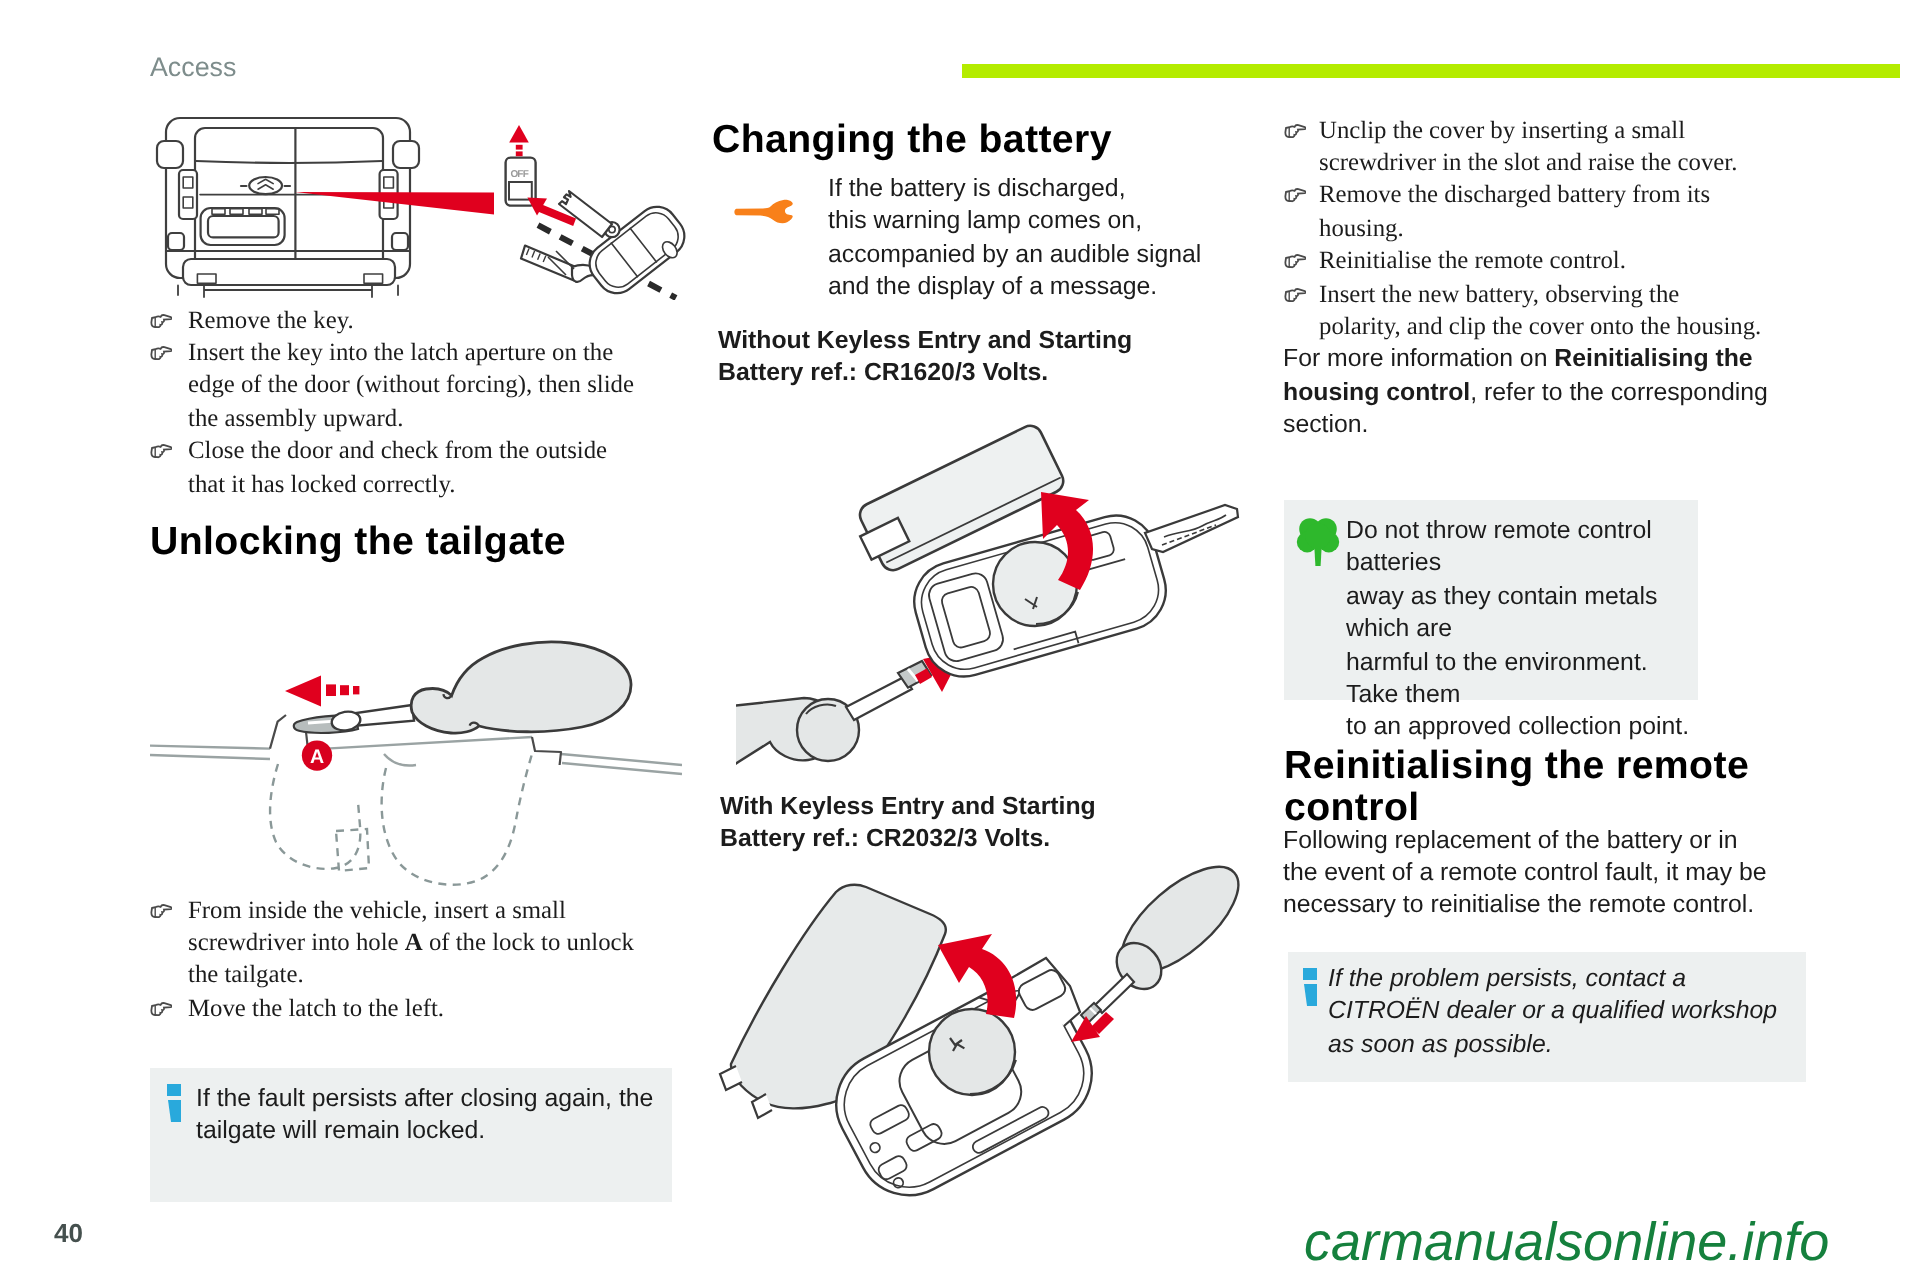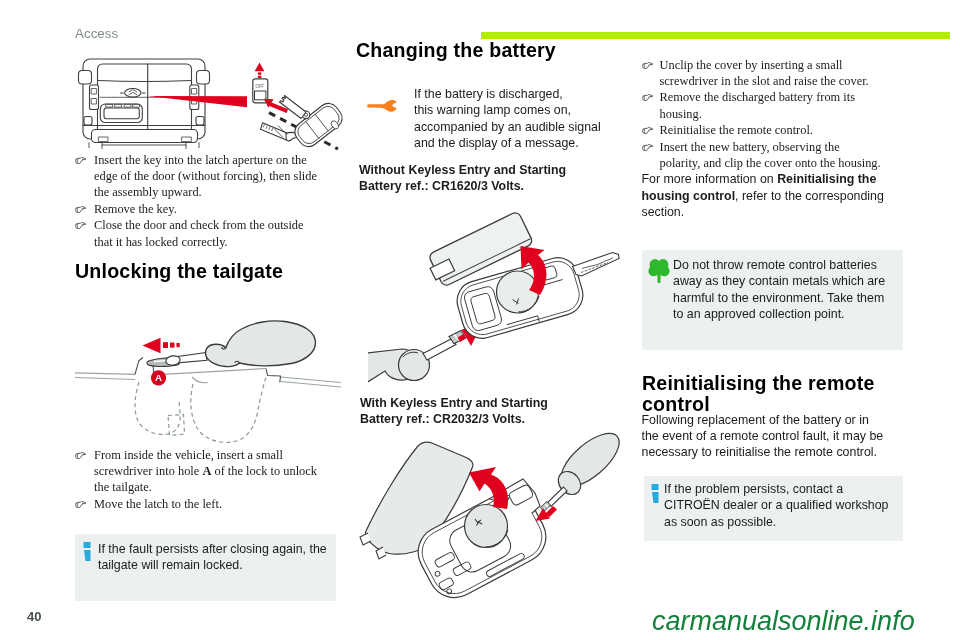--- a/index.html
+++ b/index.html
@@ -85,27 +85,27 @@
 </g>
 </svg>
 
 <div class="abs body" style="left:75px;top:151.5px;width:275px;">
 <ul class="hand">
   <li><span class="hd">
           <svg width="11" height="8.5" viewBox="0 0 11 8.5">
             <path fill="#fff" stroke="#4a4a4a" stroke-width="0.9" d="M1,3 L2.7,2.6 C3.5,2.2 4.5,2.1 5.3,2.4 C5.7,1.6 6.5,1.4 7.2,1.6 L10.4,2.6 C11,2.75 11,3.45 10.4,3.55 L7,3.8 C7.2,4.6 6.7,5.2 6.1,5.1 C6.3,5.9 5.8,6.5 5.2,6.4 C5.3,7.2 4.6,7.7 3.8,7.6 L2.5,7.5 C1.3,7.4 0.6,6.4 0.7,5 Z"></path>
             <path fill="none" stroke="#4a4a4a" stroke-width="0.7" d="M2.6,2.7 L2.6,7.4"></path>
           </svg>
+        </span>Remove the key.</li>
+  <li><span class="hd">
+          <svg width="11" height="8.5" viewBox="0 0 11 8.5">
+            <path fill="#fff" stroke="#4a4a4a" stroke-width="0.9" d="M1,3 L2.7,2.6 C3.5,2.2 4.5,2.1 5.3,2.4 C5.7,1.6 6.5,1.4 7.2,1.6 L10.4,2.6 C11,2.75 11,3.45 10.4,3.55 L7,3.8 C7.2,4.6 6.7,5.2 6.1,5.1 C6.3,5.9 5.8,6.5 5.2,6.4 C5.3,7.2 4.6,7.7 3.8,7.6 L2.5,7.5 C1.3,7.4 0.6,6.4 0.7,5 Z"></path>
+            <path fill="none" stroke="#4a4a4a" stroke-width="0.7" d="M2.6,2.7 L2.6,7.4"></path>
+          </svg>
         </span>Insert the key into the latch aperture on the<br>edge of the door (without forcing), then slide<br>the assembly upward.</li>
-  <li><span class="hd">
-          <svg width="11" height="8.5" viewBox="0 0 11 8.5">
-            <path fill="#fff" stroke="#4a4a4a" stroke-width="0.9" d="M1,3 L2.7,2.6 C3.5,2.2 4.5,2.1 5.3,2.4 C5.7,1.6 6.5,1.4 7.2,1.6 L10.4,2.6 C11,2.75 11,3.45 10.4,3.55 L7,3.8 C7.2,4.6 6.7,5.2 6.1,5.1 C6.3,5.9 5.8,6.5 5.2,6.4 C5.3,7.2 4.6,7.7 3.8,7.6 L2.5,7.5 C1.3,7.4 0.6,6.4 0.7,5 Z"></path>
-            <path fill="none" stroke="#4a4a4a" stroke-width="0.7" d="M2.6,2.7 L2.6,7.4"></path>
-          </svg>
-        </span>Remove the key.</li>
   <li><span class="hd">
           <svg width="11" height="8.5" viewBox="0 0 11 8.5">
             <path fill="#fff" stroke="#4a4a4a" stroke-width="0.9" d="M1,3 L2.7,2.6 C3.5,2.2 4.5,2.1 5.3,2.4 C5.7,1.6 6.5,1.4 7.2,1.6 L10.4,2.6 C11,2.75 11,3.45 10.4,3.55 L7,3.8 C7.2,4.6 6.7,5.2 6.1,5.1 C6.3,5.9 5.8,6.5 5.2,6.4 C5.3,7.2 4.6,7.7 3.8,7.6 L2.5,7.5 C1.3,7.4 0.6,6.4 0.7,5 Z"></path>
             <path fill="none" stroke="#4a4a4a" stroke-width="0.7" d="M2.6,2.7 L2.6,7.4"></path>
           </svg>
         </span>Close the door and check from the outside<br>that it has locked correctly.</li>
 </ul>
 </div>
 
 <h2 class="abs" style="left:75px;top:260.5px;">Unlocking the tailgate</h2>
@@ -162,21 +162,21 @@
 </div>
 
 <div class="abs box" style="left:75px;top:534px;width:261px;height:67px;">
   <svg class="abs" style="left:8px;top:8px;" width="8" height="20" viewBox="0 0 8 20">
       <rect x="0.5" y="0" width="7" height="6" fill="#29a9dc"></rect>
       <path d="M1,8 L7.5,8 L7.5,19 L2.5,19 Z" fill="#29a9dc"></path>
     </svg>
   <div class="body" style="margin:7px 0 0 23px;">If the fault persists after closing again, the<br>tailgate will remain locked.</div>
 </div>
 
-<h2 class="abs" style="left:356px;top:40px;text-align:center;">Changing the battery</h2>
+<h2 class="abs" style="left:356px;top:60px;text-align:center;">Changing the battery</h2>
 
 <svg class="abs" style="left:366px;top:99px;" width="32.5" height="13.6" viewBox="0 0 31 13">
   <path fill="#f8801a" d="M2,5.1 C0.8,5.3 0.8,8 2,8.2 L13.5,8.4 C16,8.5 18,9.2 19.5,10.4 C21.5,12.1 24.5,12.6 26.3,11.6 C28.2,10.6 29.3,9.3 28.9,8.5 C28.5,7.7 26.1,8.3 25.5,7 C25,5.8 25.4,4.9 26.6,4.4 C27.9,3.9 29.2,3.5 29,2.6 C28.8,1.5 26.7,0.6 24.5,0.9 C21.7,1.3 19.7,2.6 18.5,4 C17.5,5.1 15.5,5 14,5 Z"></path>
 </svg>
 
 <div class="abs body" style="left:414px;top:86px;width:210px;">If the battery is discharged,<br>this warning lamp comes on,<br>accompanied by an audible signal<br>and the display of a message.</div>
 
 <div class="abs body bold" style="left:359px;top:161.5px;width:240px;">Without Keyless Entry and Starting<br>Battery ref.: CR1620/3 Volts.</div>
 
 <svg class="abs" id="illu-fob1" style="left:368px;top:205px;" width="277" height="185" viewBox="0 0 277 185">
@@ -291,21 +291,21 @@
   <li><span class="hd">
           <svg width="11" height="8.5" viewBox="0 0 11 8.5">
             <path fill="#fff" stroke="#4a4a4a" stroke-width="0.9" d="M1,3 L2.7,2.6 C3.5,2.2 4.5,2.1 5.3,2.4 C5.7,1.6 6.5,1.4 7.2,1.6 L10.4,2.6 C11,2.75 11,3.45 10.4,3.55 L7,3.8 C7.2,4.6 6.7,5.2 6.1,5.1 C6.3,5.9 5.8,6.5 5.2,6.4 C5.3,7.2 4.6,7.7 3.8,7.6 L2.5,7.5 C1.3,7.4 0.6,6.4 0.7,5 Z"></path>
             <path fill="none" stroke="#4a4a4a" stroke-width="0.7" d="M2.6,2.7 L2.6,7.4"></path>
           </svg>
         </span>Insert the new battery, observing the<br>polarity, and clip the cover onto the housing.</li>
 </ul>
 <div>For more information on <b>Reinitialising the</b><br><b>housing control</b>, refer to the corresponding<br>section.</div>
 </div>
 
-<div class="abs box" style="left:642px;top:250px;width:261px;height:100px;">
+<div class="abs box" style="left:642px;top:250px;width:207px;height:100px;">
   <svg class="abs" style="left:6px;top:7px;" width="22" height="28" viewBox="0 0 22 28">
     <g fill="#2eb82c">
       <circle cx="7" cy="7.5" r="5.4"></circle>
         <circle cx="15" cy="7.5" r="5.4"></circle>
       <circle cx="5.6" cy="14" r="5.2"></circle>
         <circle cx="16.4" cy="14" r="5.2"></circle>
       <circle cx="11" cy="11" r="6.4"></circle>
       <path d="M9.2,17 L12.8,17 L12.3,26 L9.7,26 Z"></path>
     </g>
   </svg>
@@ -314,17 +314,17 @@
 
 <h2 class="abs" style="left:642px;top:373px;">Reinitialising the remote<br>control</h2>
 
 <div class="abs body" style="left:641.5px;top:411.5px;width:280px;">Following replacement of the battery or in<br>the event of a remote control fault, it may be<br>necessary to reinitialise the remote control.</div>
 
 <div class="abs box" style="left:644px;top:476px;width:259px;height:65px;">
   <svg class="abs" style="left:7px;top:8px;" width="8" height="20" viewBox="0 0 8 20">
       <rect x="0.5" y="0" width="7" height="6" fill="#29a9dc"></rect>
       <path d="M1,8 L7.5,8 L7.5,19 L2.5,19 Z" fill="#29a9dc"></path>
     </svg>
-  <div class="body" style="margin:5px 0 0 20px;">If the problem persists, contact a<br>CITROËN dealer or a qualified workshop<br>as soon as possible.</div>
+  <div class="body" style="margin:5px 0 0 20px;font-style:italic;">If the problem persists, contact a<br>CITROËN dealer or a qualified workshop<br>as soon as possible.</div>
 </div>
 
 <div class="abs bold" style="left:27px;top:609px;font-size:13px;color:#45504e;">40</div>
 <div class="abs" style="left:652px;top:606px;font-size:27px;color:#15803d;font-style:italic;">carmanualsonline.info</div>
 
 </body></html>

